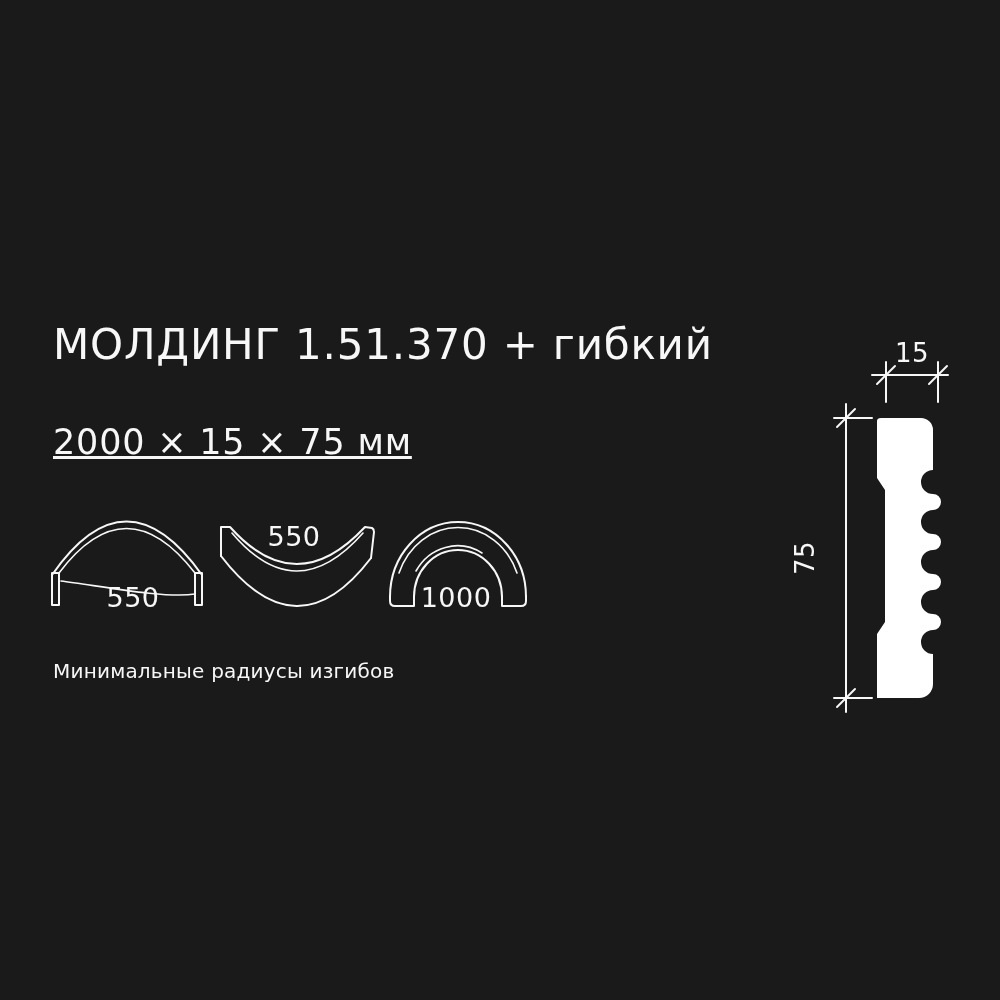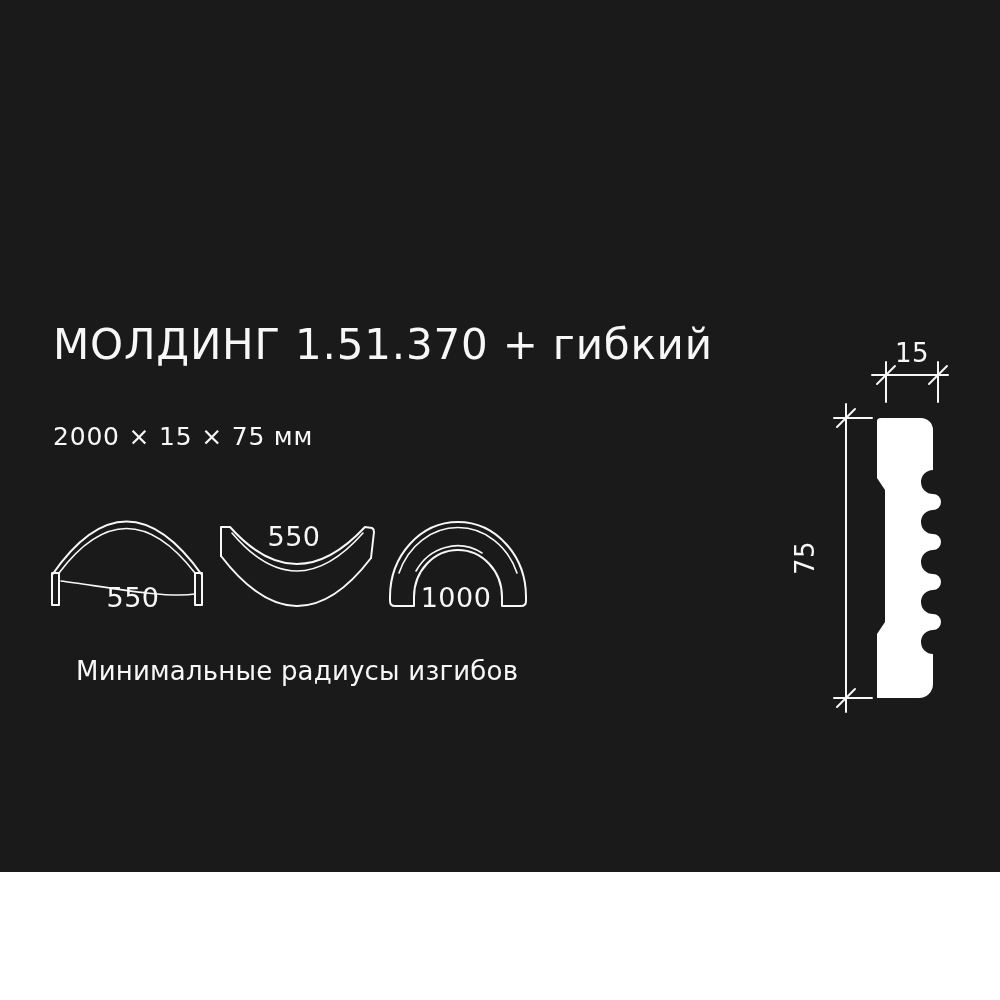--- a/index.html
+++ b/index.html
@@ -1,51 +1,51 @@
 <!DOCTYPE html>
 <html><head>
 <meta charset="utf-8">
 <style>
   html, body { margin: 0; padding: 0; }
   .canvas {
     position: relative;
     width: 1000px;
-    height: 872px;
+    height: 1000px;
     background: #191a19;
     overflow: hidden;
     font-family: "DejaVu Sans", "Liberation Sans", sans-serif;
     color: #f7f7f7;
   }
   .title {
     position: absolute;
     left: 53px;
     top: 320px;
     font-size: 42px;
     font-weight: 400;
     letter-spacing: 0.8px;
     white-space: nowrap;
   }
   .size-line {
     position: absolute;
     left: 53px;
     top: 422px;
-    font-size: 25px;
+    font-size: 35px;
     font-weight: 400;
     letter-spacing: 0.8px;
     white-space: nowrap;
+    text-decoration: underline;
   }
   .caption {
     position: absolute;
     left: 53px;
     top: 656px;
-    font-size: 26px;
+    font-size: 20px;
     font-weight: 400;
     line-height: 31px;
     letter-spacing: 0.2px;
-    margin-left: 23px;
   }
   svg.drawing {
     position: absolute;
     left: 0;
     top: 0;
   }
   svg.drawing path, svg.drawing line {
     fill: none;
     stroke: #f7f7f7;
     stroke-width: 2;

